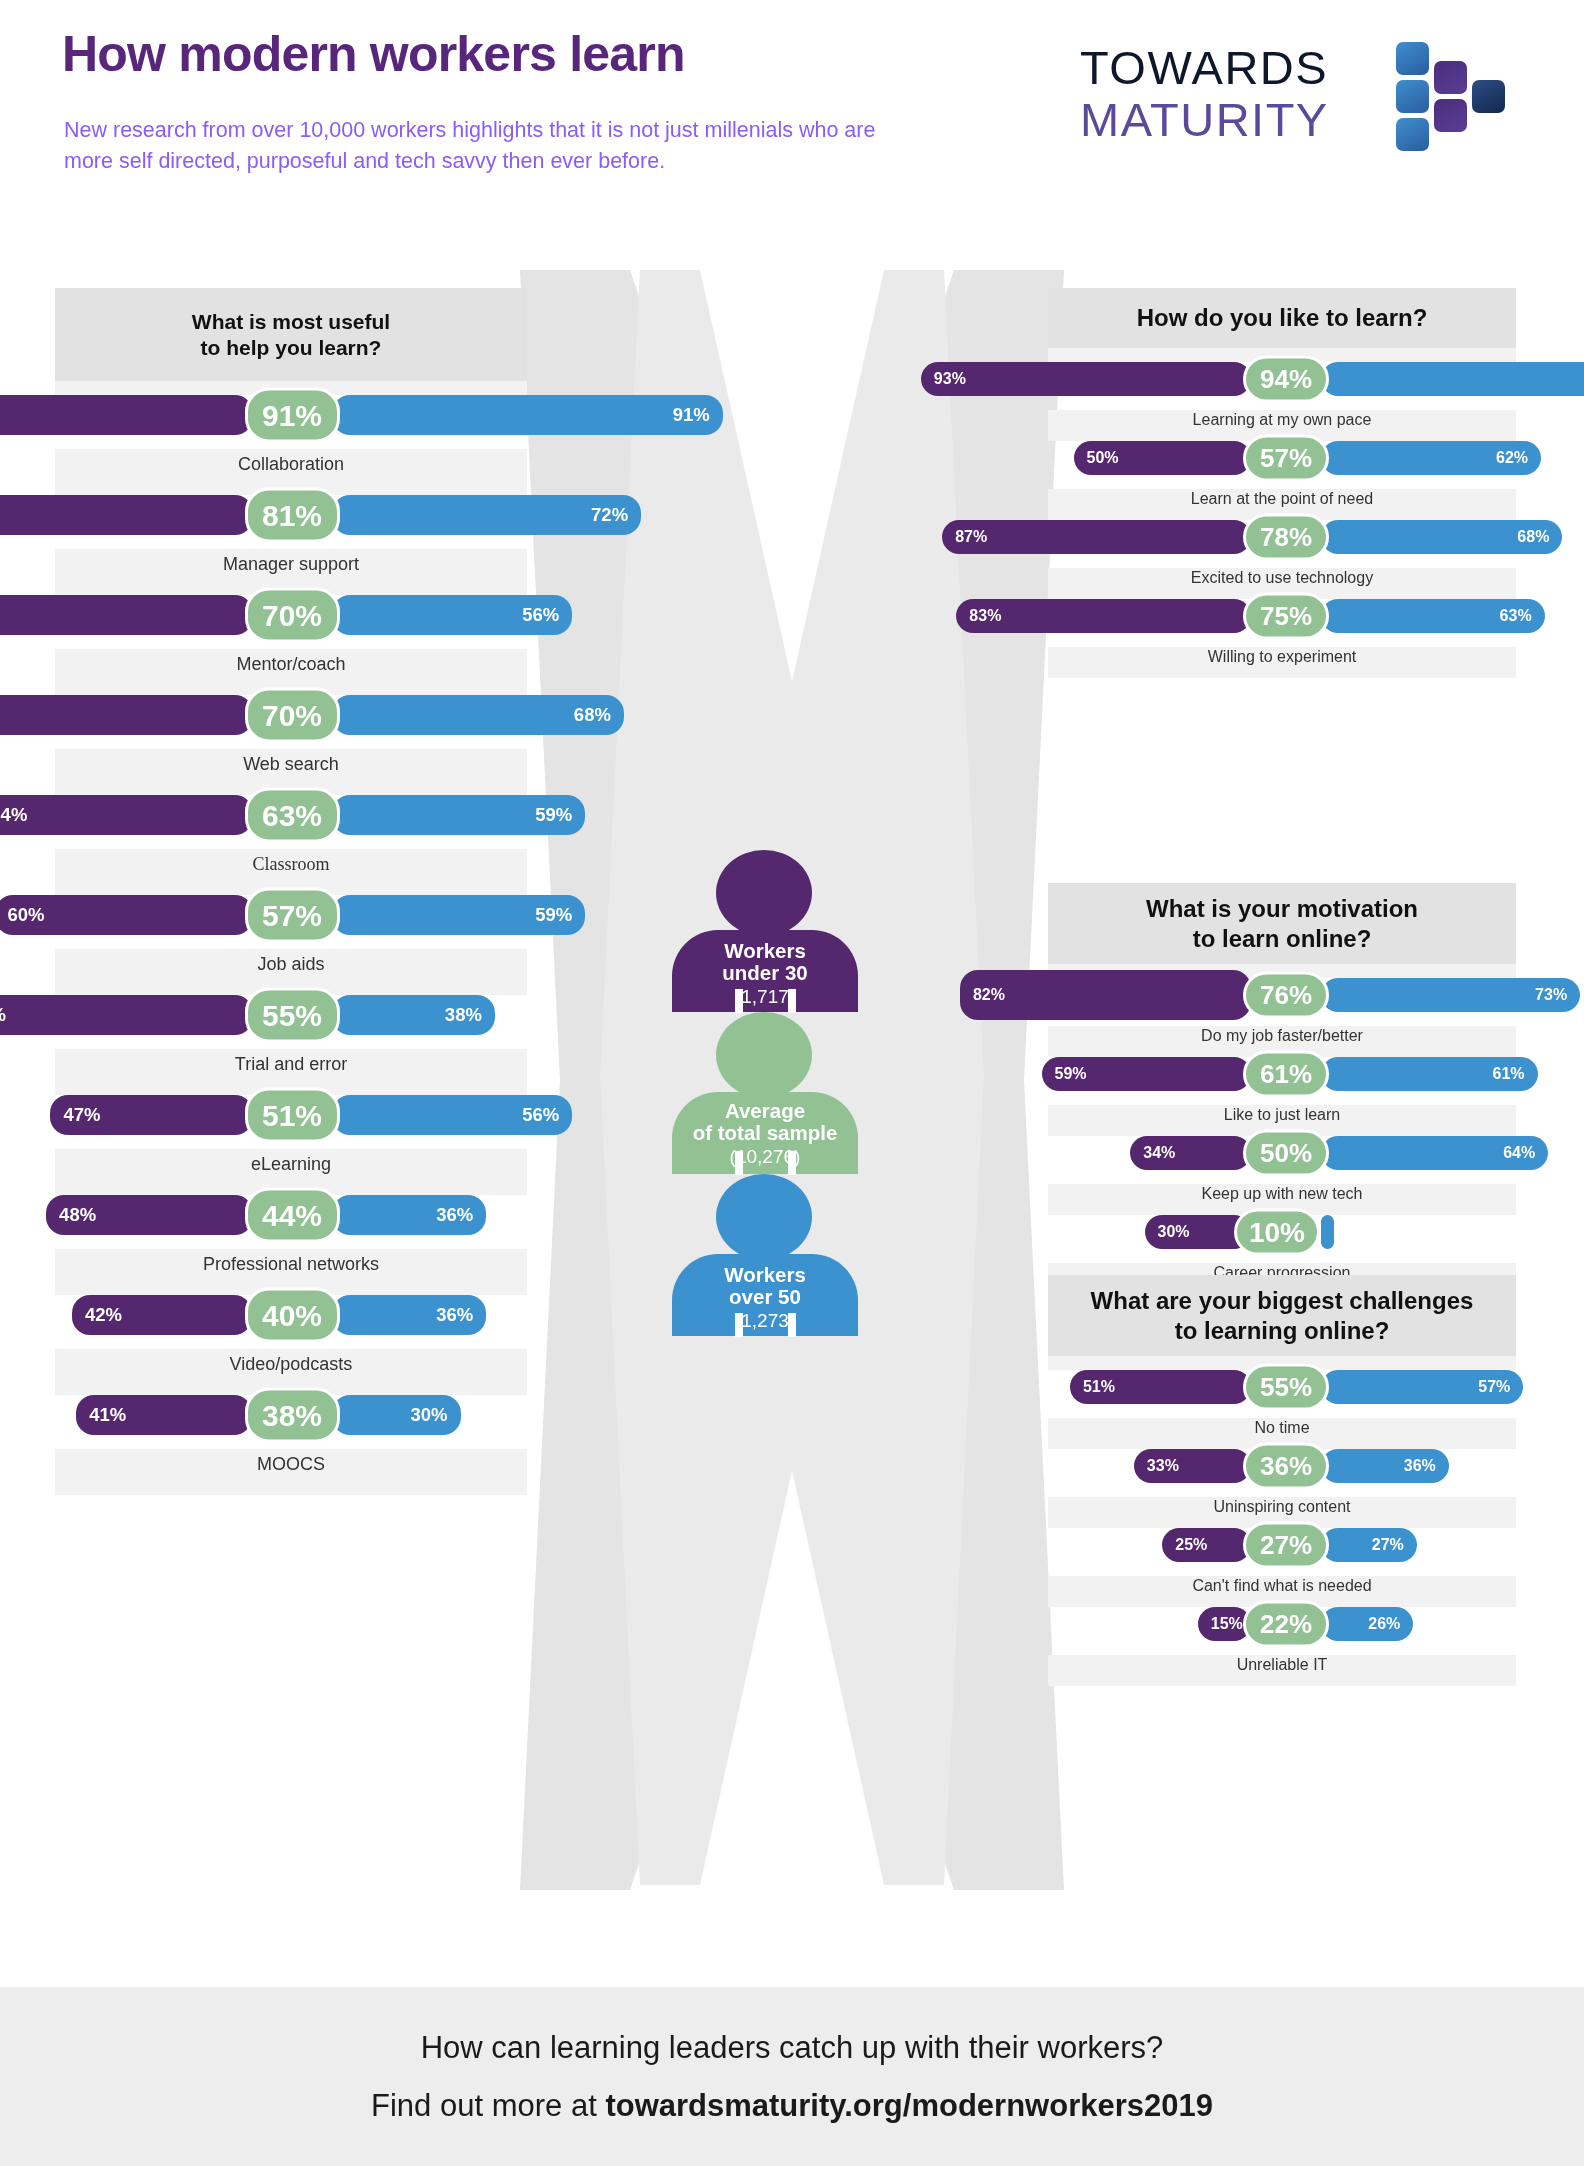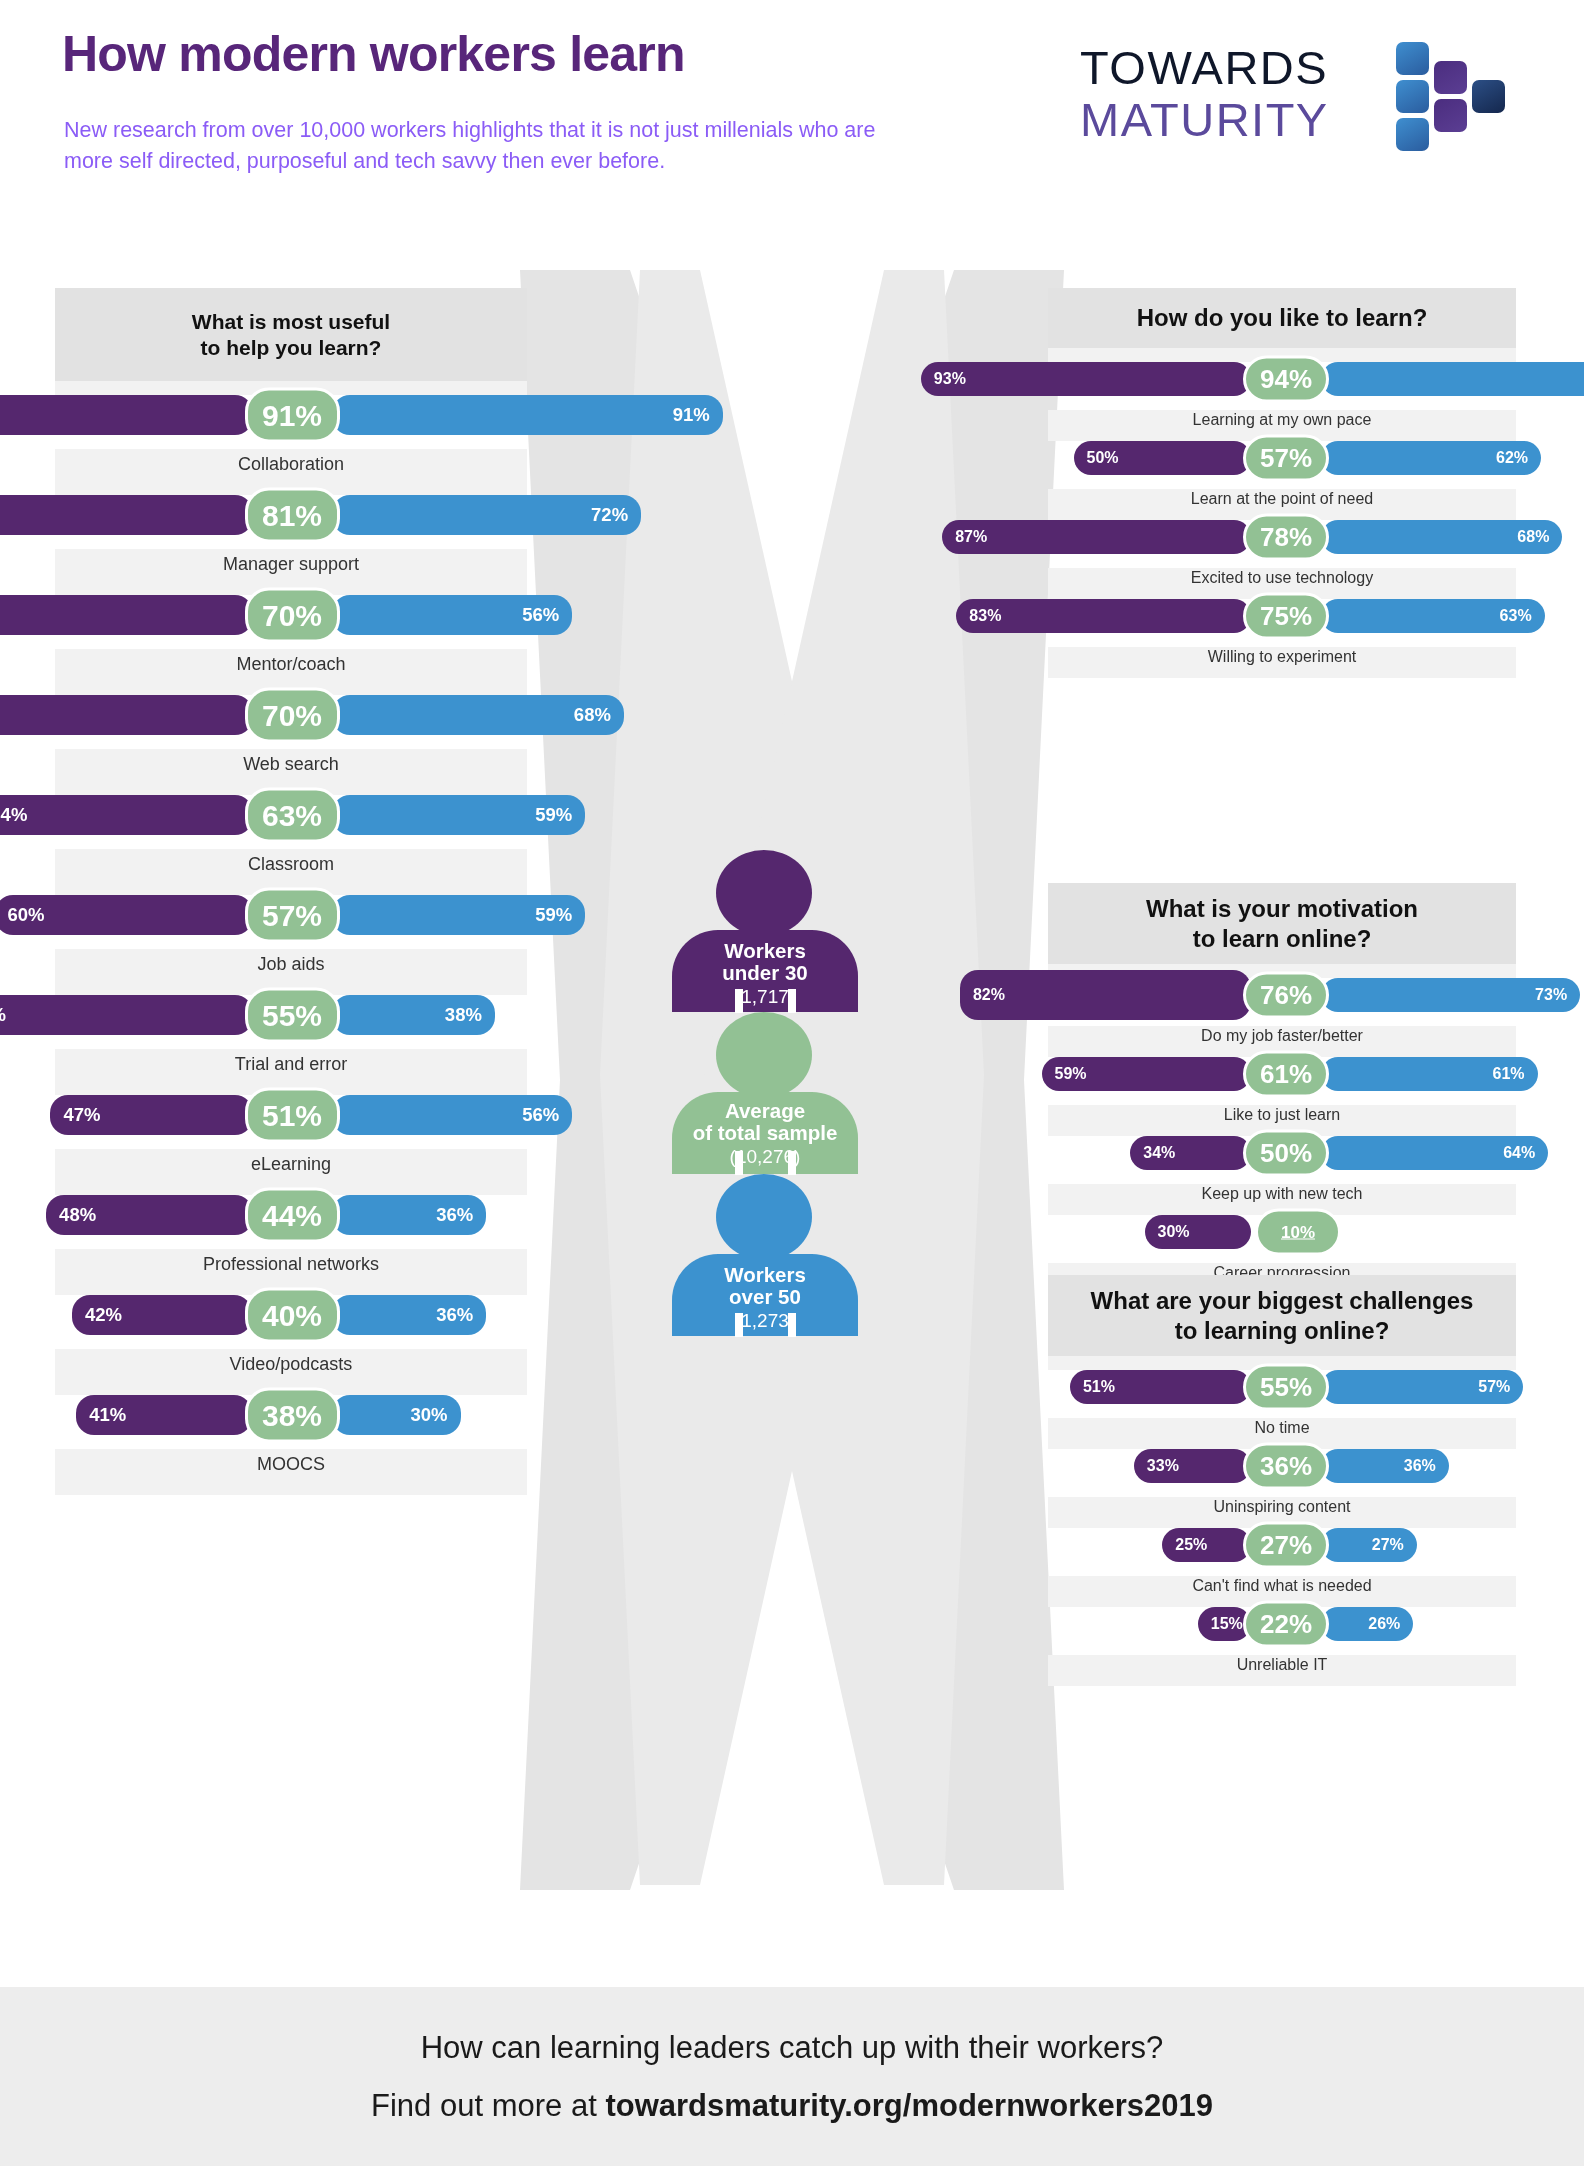--- a/index.html
+++ b/index.html
@@ -185,21 +185,21 @@
           <div class="seg seg-left" style="left: -77.7px; width: 275.2px; height: 40px; font-size: 18.5px; padding-left: 13px;">
             <span>64%</span>
           </div>
           <div class="seg seg-right" style="left: 276.5px; width: 253.7px; height: 40px; font-size: 18.5px; padding-right: 13px;">
             <span>59%</span>
           </div>
           <div class="seg seg-mid" style="left: 189.5px; width: 95px; height: 55px; font-size: 30px; border: 3px solid rgb(255, 255, 255);">
             <span>63%</span>
           </div>
         </div>
-        <div class="row-label" style="top: 473px; font-size: 18px;">Classroom</div>
+        <div class="row-label" style="top: 473px; font-size: 18px; font-family: Liberation Serif, serif;">Classroom</div>
         <div class="stripe" style="top: 568px; height: 46px;"></div>
         <div class="row" style="position: absolute; left: 0px; width: 100%; top: 514px; height: 40px;">
           <div class="seg seg-left" style="left: -60.5px; width: 258px; height: 40px; font-size: 18.5px; padding-left: 13px;">
             <span>60%</span>
           </div>
           <div class="seg seg-right" style="left: 276.5px; width: 253.7px; height: 40px; font-size: 18.5px; padding-right: 13px;">
             <span>59%</span>
           </div>
           <div class="seg seg-mid" style="left: 189.5px; width: 95px; height: 55px; font-size: 30px; border: 3px solid rgb(255, 255, 255);">
             <span>57%</span>
@@ -377,21 +377,21 @@
         </div>
         <div class="row-label" style="top: 221px; font-size: 16px;">Keep up with new tech</div>
         <div class="stripe" style="top: 299px; height: 31px;"></div>
         <div class="row" style="position: absolute; left: 0px; width: 100%; top: 251px; height: 34px;">
           <div class="seg seg-left" style="left: 96.5px; width: 106.5px; height: 34px; font-size: 16px; padding-left: 13px;">
             <span>30%</span>
           </div>
           <div class="seg seg-right" style="left: 273px; width: 7.1px; height: 34px; font-size: 16px; padding-right: 13px;">
             <span>2%</span>
           </div>
-          <div class="seg seg-mid" style="left: 207px; width: 86px; height: 47px; font-size: 17px; border: 3px solid rgb(255, 255, 255); text-decoration: underline;">
+          <div class="seg seg-mid" style="left: 186px; width: 86px; height: 47px; font-size: 28px; border: 3px solid rgb(255, 255, 255);">
             <span>10%</span>
           </div>
         </div>
         <div class="row-label" style="top: 300px; font-size: 16px;">Career progression</div>
       </div>
     </div>
     <div class="panel" style="left: 1048px; top: 1275px; width: 468px; height: 411px;">
       <div class="panel-head" style="height: 81px; font-size: 24px;">
         <span><span>What are your biggest challenges</span><br><span>to learning online?</span></span>
       </div>

